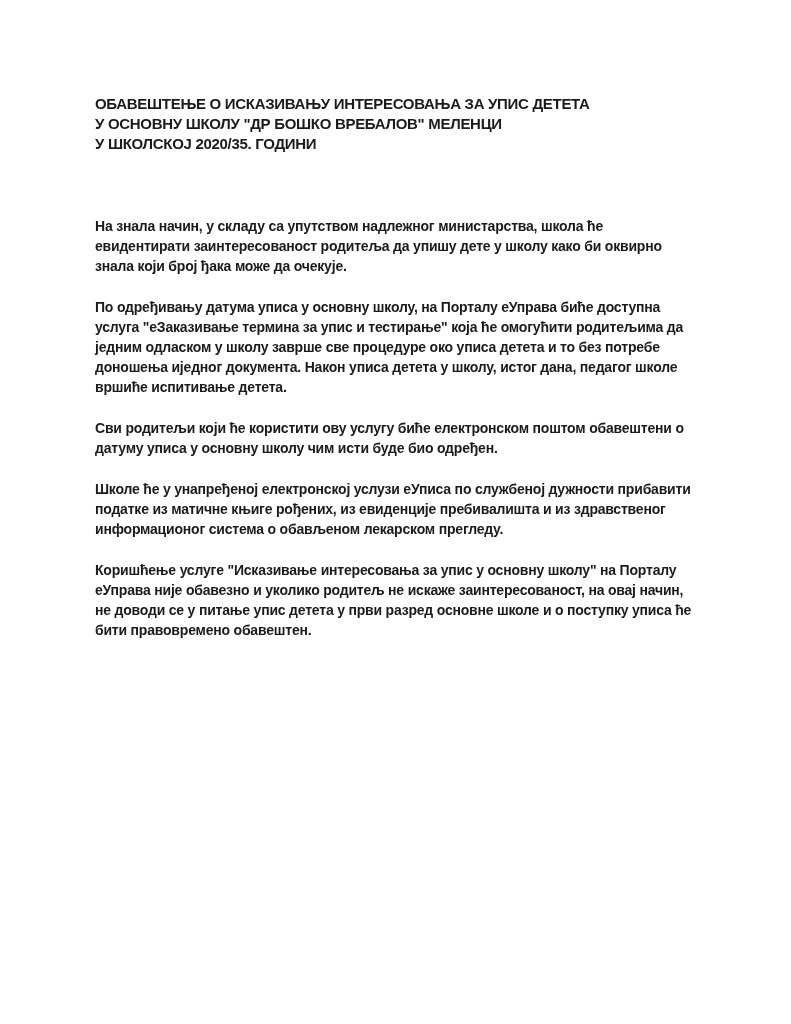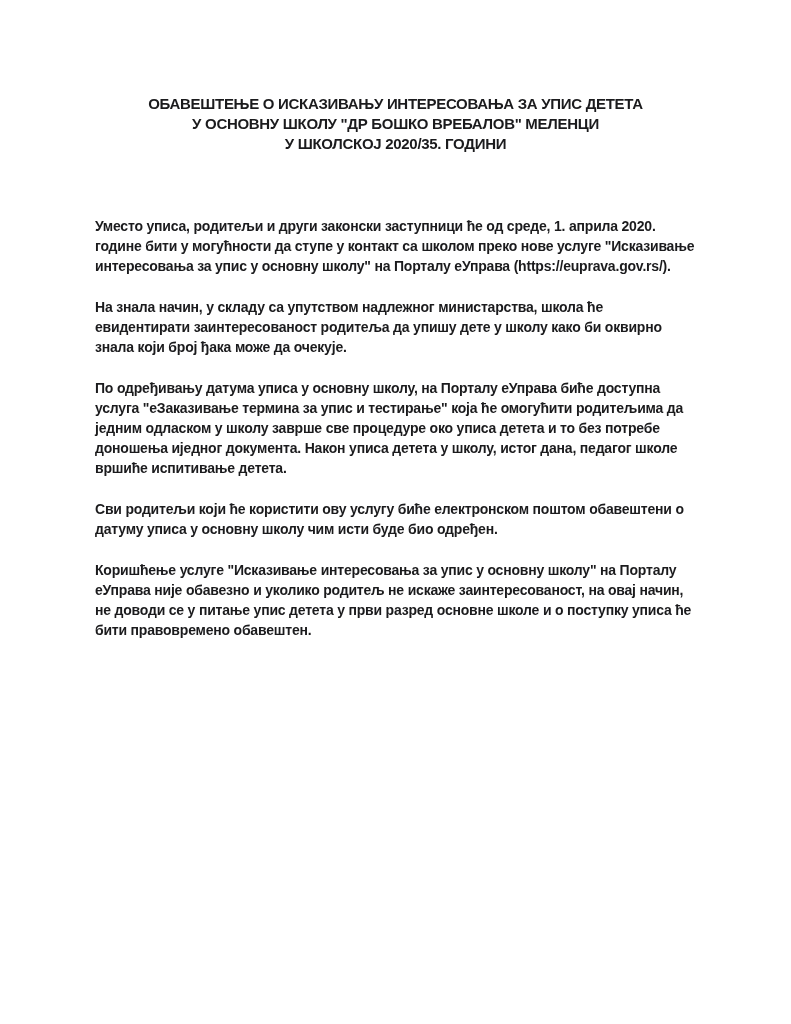--- a/index.html
+++ b/index.html
@@ -18,21 +18,20 @@
     font-family: "Liberation Sans", "DejaVu Sans", sans-serif;
     color: #1b1b1d;
     overflow: hidden;
   }
   .doc-title {
     margin: 0 0 62px 0;
     font-size: 15px;
     line-height: 20px;
     font-weight: 700;
     letter-spacing: -0.3px;
-    text-align: center;
     color: #1b1b1d;
   }
   .doc-title .title-line {
     display: block;
   }
   .doc-body p {
     margin: 0 0 21px 0;
     font-size: 14px;
     line-height: 20px;
     font-weight: 700;
@@ -46,20 +45,20 @@
 
 <div class="page">
 
   <h1 class="doc-title">
     <span class="title-line">ОБАВЕШТЕЊЕ О ИСКАЗИВАЊУ ИНТЕРЕСОВАЊА ЗА УПИС ДЕТЕТА</span>
     <span class="title-line">У ОСНОВНУ ШКОЛУ "ДР БОШКО ВРЕБАЛОВ" МЕЛЕНЦИ</span>
     <span class="title-line">У ШКОЛСКОЈ 2020/35. ГОДИНИ</span>
   </h1>
 
   <div class="doc-body">
-    <p>Уместо уписа, родитељи и други законски заступници ће од среде, 1. априла 2020. године бити у могућности да ступе у контакт са школом преко нове услуге "Исказивање интересовања за упис у основну школу" на Порталу еУправа (https://euprava.gov.rs/).</p>
     <p>На знала начин, у складу са упутством надлежног министарства, школа ће евидентирати заинтересованост родитеља да упишу дете у школу како би оквирно знала који број ђака може да очекује.</p>
     <p>По одређивању датума уписа у основну школу, на Порталу еУправа биће доступна услуга "еЗаказивање термина за упис и тестирање" која ће омогућити родитељима да једним одласком у школу заврше све процедуре око уписа детета и то без потребе доношења иједног документа. Након уписа детета у школу, истог дана, педагог школе вршиће испитивање детета.</p>
     <p>Сви родитељи који ће користити ову услугу биће електронском поштом обавештени о датуму уписа у основну школу чим исти буде био одређен.</p>
+    <p>Школе ће у унапређеној електронској услузи еУписа по службеној дужности прибавити податке из матичне књиге рођених, из евиденције пребивалишта и из здравственог информационог система о обављеном лекарском прегледу.</p>
     <p>Коришћење услуге "Исказивање интересовања за упис у основну школу" на Порталу еУправа није обавезно и уколико родитељ не искаже заинтересованост, на овај начин, не доводи се у питање упис детета у први разред основне школе и о поступку уписа ће бити правовремено обавештен.</p>
   </div>
 
 </div>
 
 </body></html>

